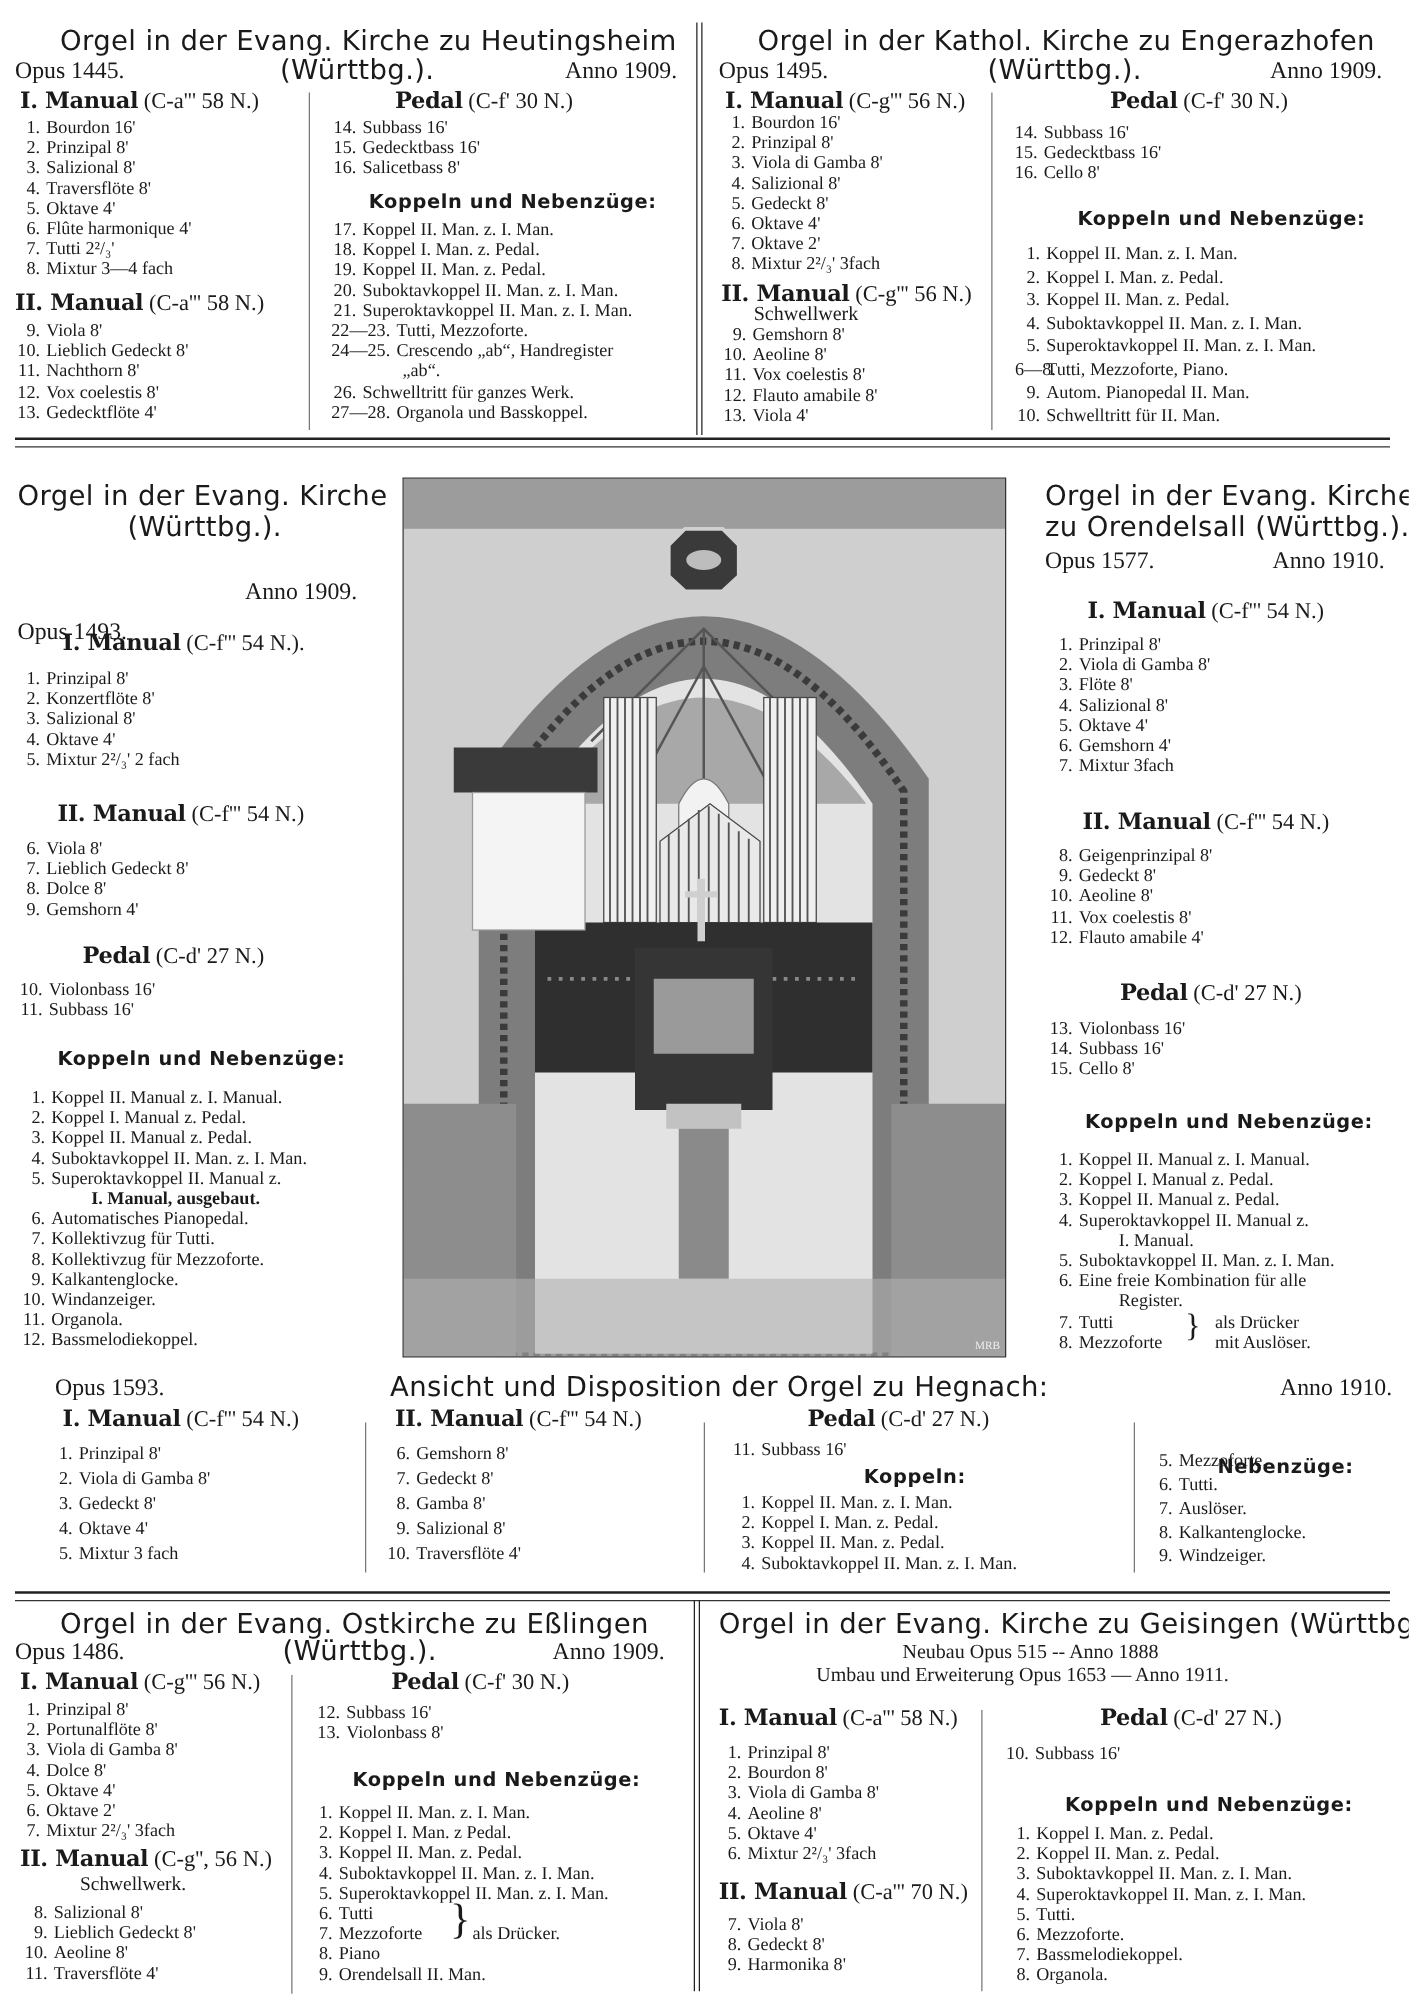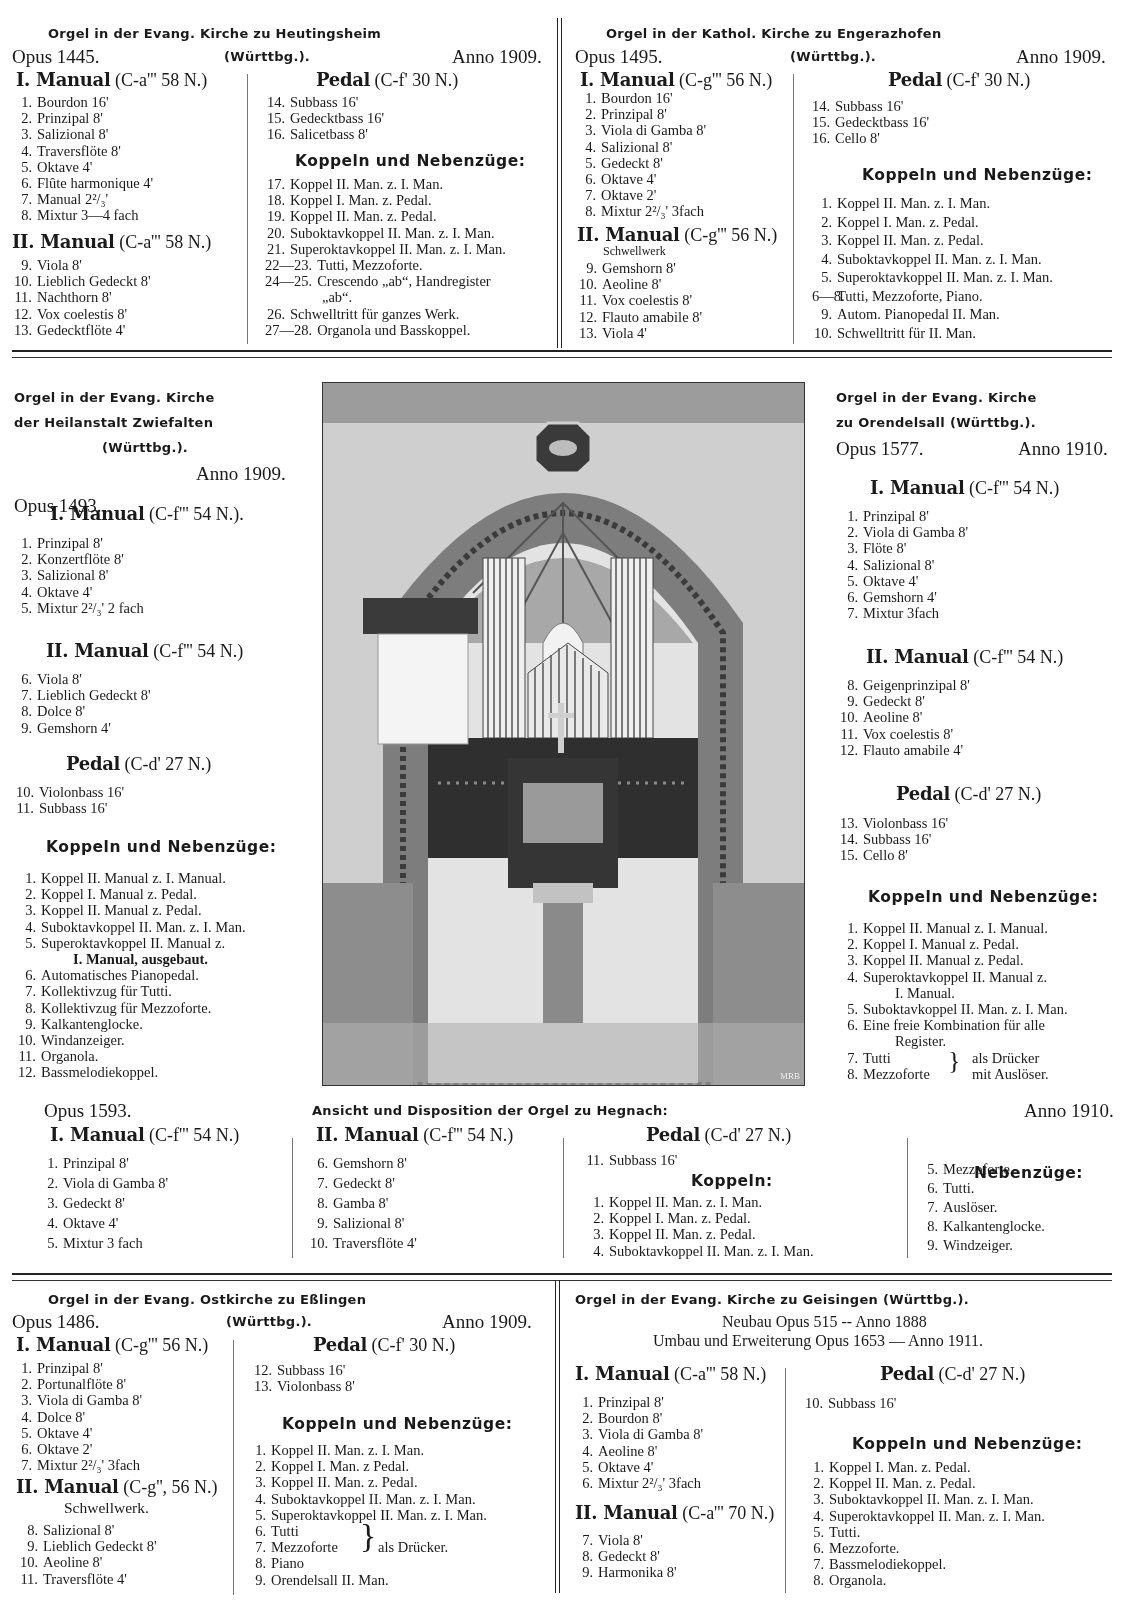--- a/index.html
+++ b/index.html
@@ -1,27 +1,27 @@
 <!DOCTYPE html>
 <html><head>
 <meta charset="utf-8">
 <style>
   html,body{margin:0;padding:0;background:#fff;}
   body{width:1127px;height:1600px;position:relative;overflow:hidden;
        font-family:"Liberation Serif","DejaVu Serif",serif;color:#1a1a1a;}
   .abs{position:absolute;}
-  .title{font-family:"DejaVu Sans","Liberation Sans",sans-serif;font-weight:bold;font-size:13px;line-height:24px;letter-spacing:0.3px;white-space:nowrap;}
+  .title{font-family:"DejaVu Sans","Liberation Sans",sans-serif;font-weight:normal;font-size:22px;line-height:24px;letter-spacing:0.3px;white-space:nowrap;}
   .meta{font-size:19px;line-height:22px;white-space:nowrap;}
   .sec{font-size:18px;line-height:22px;white-space:nowrap;}
   .sec b{font-family:"DejaVu Serif","Liberation Serif",serif;font-weight:bold;font-size:18px;letter-spacing:-0.3px;}
   .sub{font-family:"DejaVu Sans","Liberation Sans",sans-serif;font-weight:bold;font-size:15.5px;line-height:22px;letter-spacing:0.5px;white-space:nowrap;}
   ul.list{list-style:none;margin:0;padding:0;}
   ul.list li{font-size:14.5px;line-height:16.2px;white-space:nowrap;}
   ul.list li .n{display:inline-block;text-align:right;margin-right:5px;}
-  .small{font-size:12px;line-height:13px;white-space:nowrap;}
+  .small{font-size:16px;line-height:13px;white-space:nowrap;}
   .vline{position:absolute;width:1px;background:#777;}
   .hrule{position:absolute;height:5px;border-top:2px solid #222;border-bottom:1px solid #333;}
   .dvline{position:absolute;width:3px;border-left:1px solid #222;border-right:1px solid #222;}
   .photo{position:absolute;left:322px;top:382px;width:481px;height:702px;border:1px solid #333;
          background:linear-gradient(180deg,#c9c9c9 0%,#dcdcdc 15%,#bdbdbd 40%,#9c9c9c 60%,#6f6f6f 75%,#b5b5b5 90%,#a9a9a9 100%);overflow:hidden;}
   .photo svg{width:100%;height:100%;display:block;}
   .brace{font-size:26px;line-height:18px;}
 </style>
 </head>
 <body>
@@ -38,21 +38,21 @@
   <div class="abs meta" style="left:452px;top:46px;">Anno 1909.</div>
 
   <div class="abs sec" style="left:16px;top:69px;"><b>I. Manual</b> <span>(C-a''' 58 N.)</span></div>
   <ul class="abs list" style="left:18px;top:94px;">
       <li><span class="n" style="width: 14px;">1.</span><span>Bourdon 16'</span></li>
       <li><span class="n" style="width: 14px;">2.</span><span>Prinzipal 8'</span></li>
       <li><span class="n" style="width: 14px;">3.</span><span>Salizional 8'</span></li>
       <li><span class="n" style="width: 14px;">4.</span><span>Traversflöte 8'</span></li>
       <li><span class="n" style="width: 14px;">5.</span><span>Oktave 4'</span></li>
       <li><span class="n" style="width: 14px;">6.</span><span>Flûte harmonique 4'</span></li>
-      <li><span class="n" style="width: 14px;">7.</span><span>Manual 2²/₃'</span></li>
+      <li><span class="n" style="width: 14px;">7.</span><span>Tutti 2²/₃'</span></li>
       <li><span class="n" style="width: 14px;">8.</span><span>Mixtur 3—4 fach</span></li>
     </ul>
   <div class="abs sec" style="left:12px;top:231px;"><b>II. Manual</b> <span>(C-a''' 58 N.)</span></div>
   <ul class="abs list" style="left:12px;top:257px;">
       <li><span class="n" style="width: 20px;">9.</span><span>Viola 8'</span></li>
       <li><span class="n" style="width: 20px;">10.</span><span>Lieblich Gedeckt 8'</span></li>
       <li><span class="n" style="width: 20px;">11.</span><span>Nachthorn 8'</span></li>
       <li><span class="n" style="width: 20px;">12.</span><span>Vox coelestis 8'</span></li>
       <li><span class="n" style="width: 20px;">13.</span><span>Gedecktflöte 4'</span></li>
     </ul>
@@ -124,21 +124,20 @@
       <li style="line-height: 18.5px;"><span class="n" style="width: 20px;">5.</span><span>Superoktavkoppel II. Man. z. I. Man.</span></li>
       <li style="line-height: 18.5px;"><span class="n" style="width: 20px;">6—8.</span><span>Tutti, Mezzoforte, Piano.</span></li>
       <li style="line-height: 18.5px;"><span class="n" style="width: 20px;">9.</span><span>Autom. Pianopedal II. Man.</span></li>
       <li style="line-height: 18.5px;"><span class="n" style="width: 20px;">10.</span><span>Schwelltritt für II. Man.</span></li>
     </ul>
 </section>
 
 <section>
   <div class="abs title" style="left:14px;top:385px;line-height:25px;">
     <div>Orgel in der Evang. Kirche</div>
-    <div>der Heilanstalt Zwiefalten</div>
     <div style="padding-left:88px;">(Württbg.).</div>
   </div>
   <div class="abs meta" style="left:14px;top:463px;margin-top:32px;">Opus 1493.</div>
   <div class="abs meta" style="left:196px;top:463px;">Anno 1909.</div>
 
   <div class="abs sec" style="left:50px;top:503px;"><b>I. Manual</b> <span>(C-f''' 54 N.).</span></div>
   <ul class="abs list" style="left:18px;top:535px;">
       <li><span class="n" style="width: 14px;">1.</span><span>Prinzipal 8'</span></li>
       <li><span class="n" style="width: 14px;">2.</span><span>Konzertflöte 8'</span></li>
       <li><span class="n" style="width: 14px;">3.</span><span>Salizional 8'</span></li>

